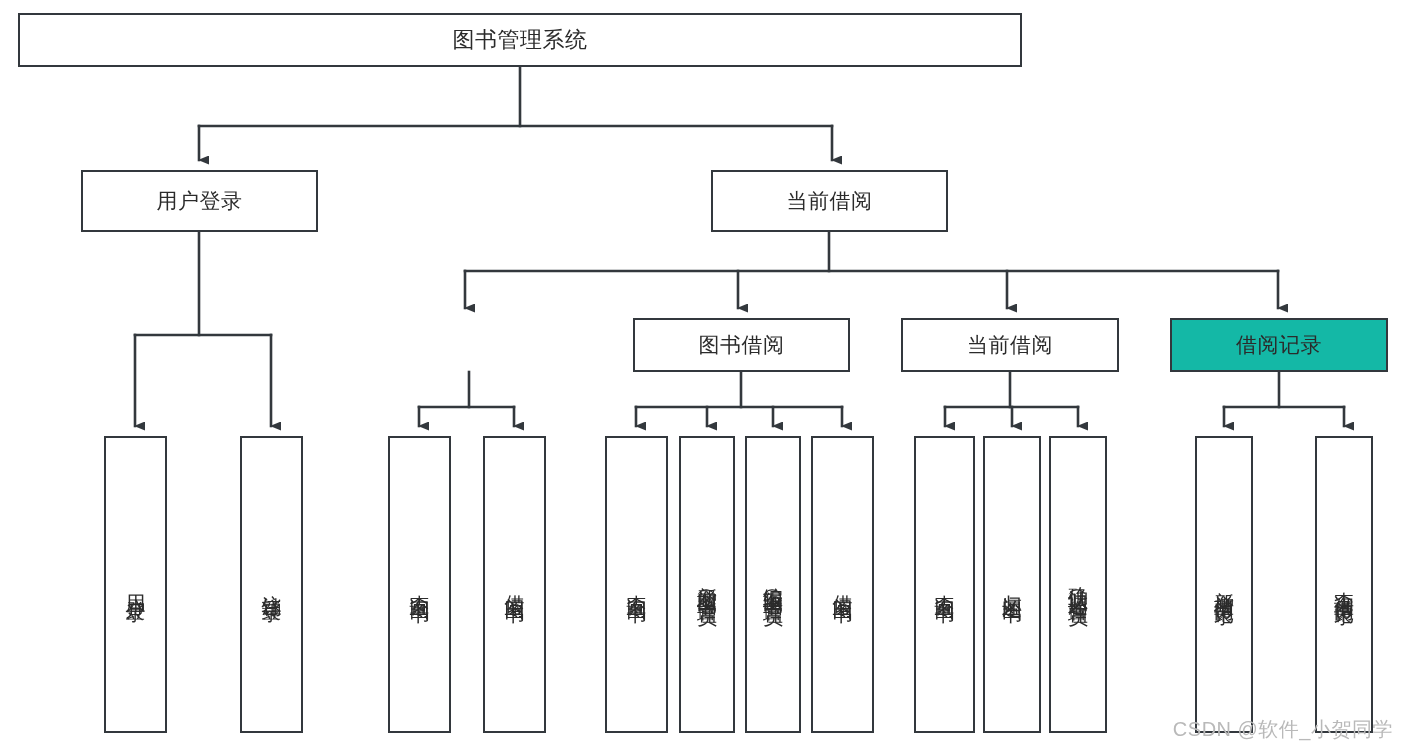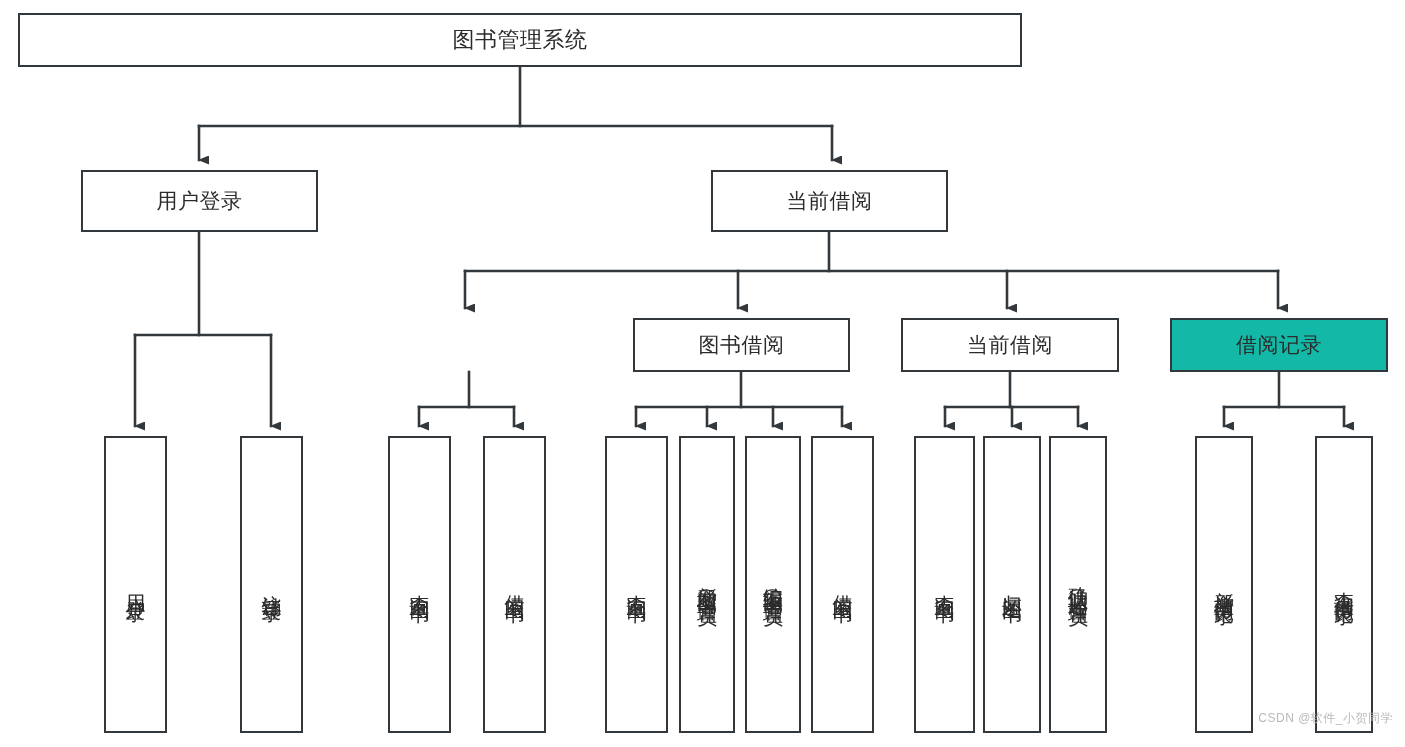--- a/index.html
+++ b/index.html
@@ -49,22 +49,22 @@
     text-orientation: upright;
     letter-spacing: 3px;
     font-size: 20px;
   }
   .node-box.root .node-label {
     font-size: 22px;
   }
   .watermark {
     position: absolute;
     right: 12px;
-    bottom: 20px;
-    font-size: 12px;
+    bottom: 4px;
+    font-size: 20px;
     color: #b9b9b9;
     letter-spacing: 0.5px;
     white-space: nowrap;
     font-family: "Liberation Sans", "DejaVu Sans", sans-serif;
   }
 </style>
 </head>
 <body>
 
 <div id="diagram-root">

